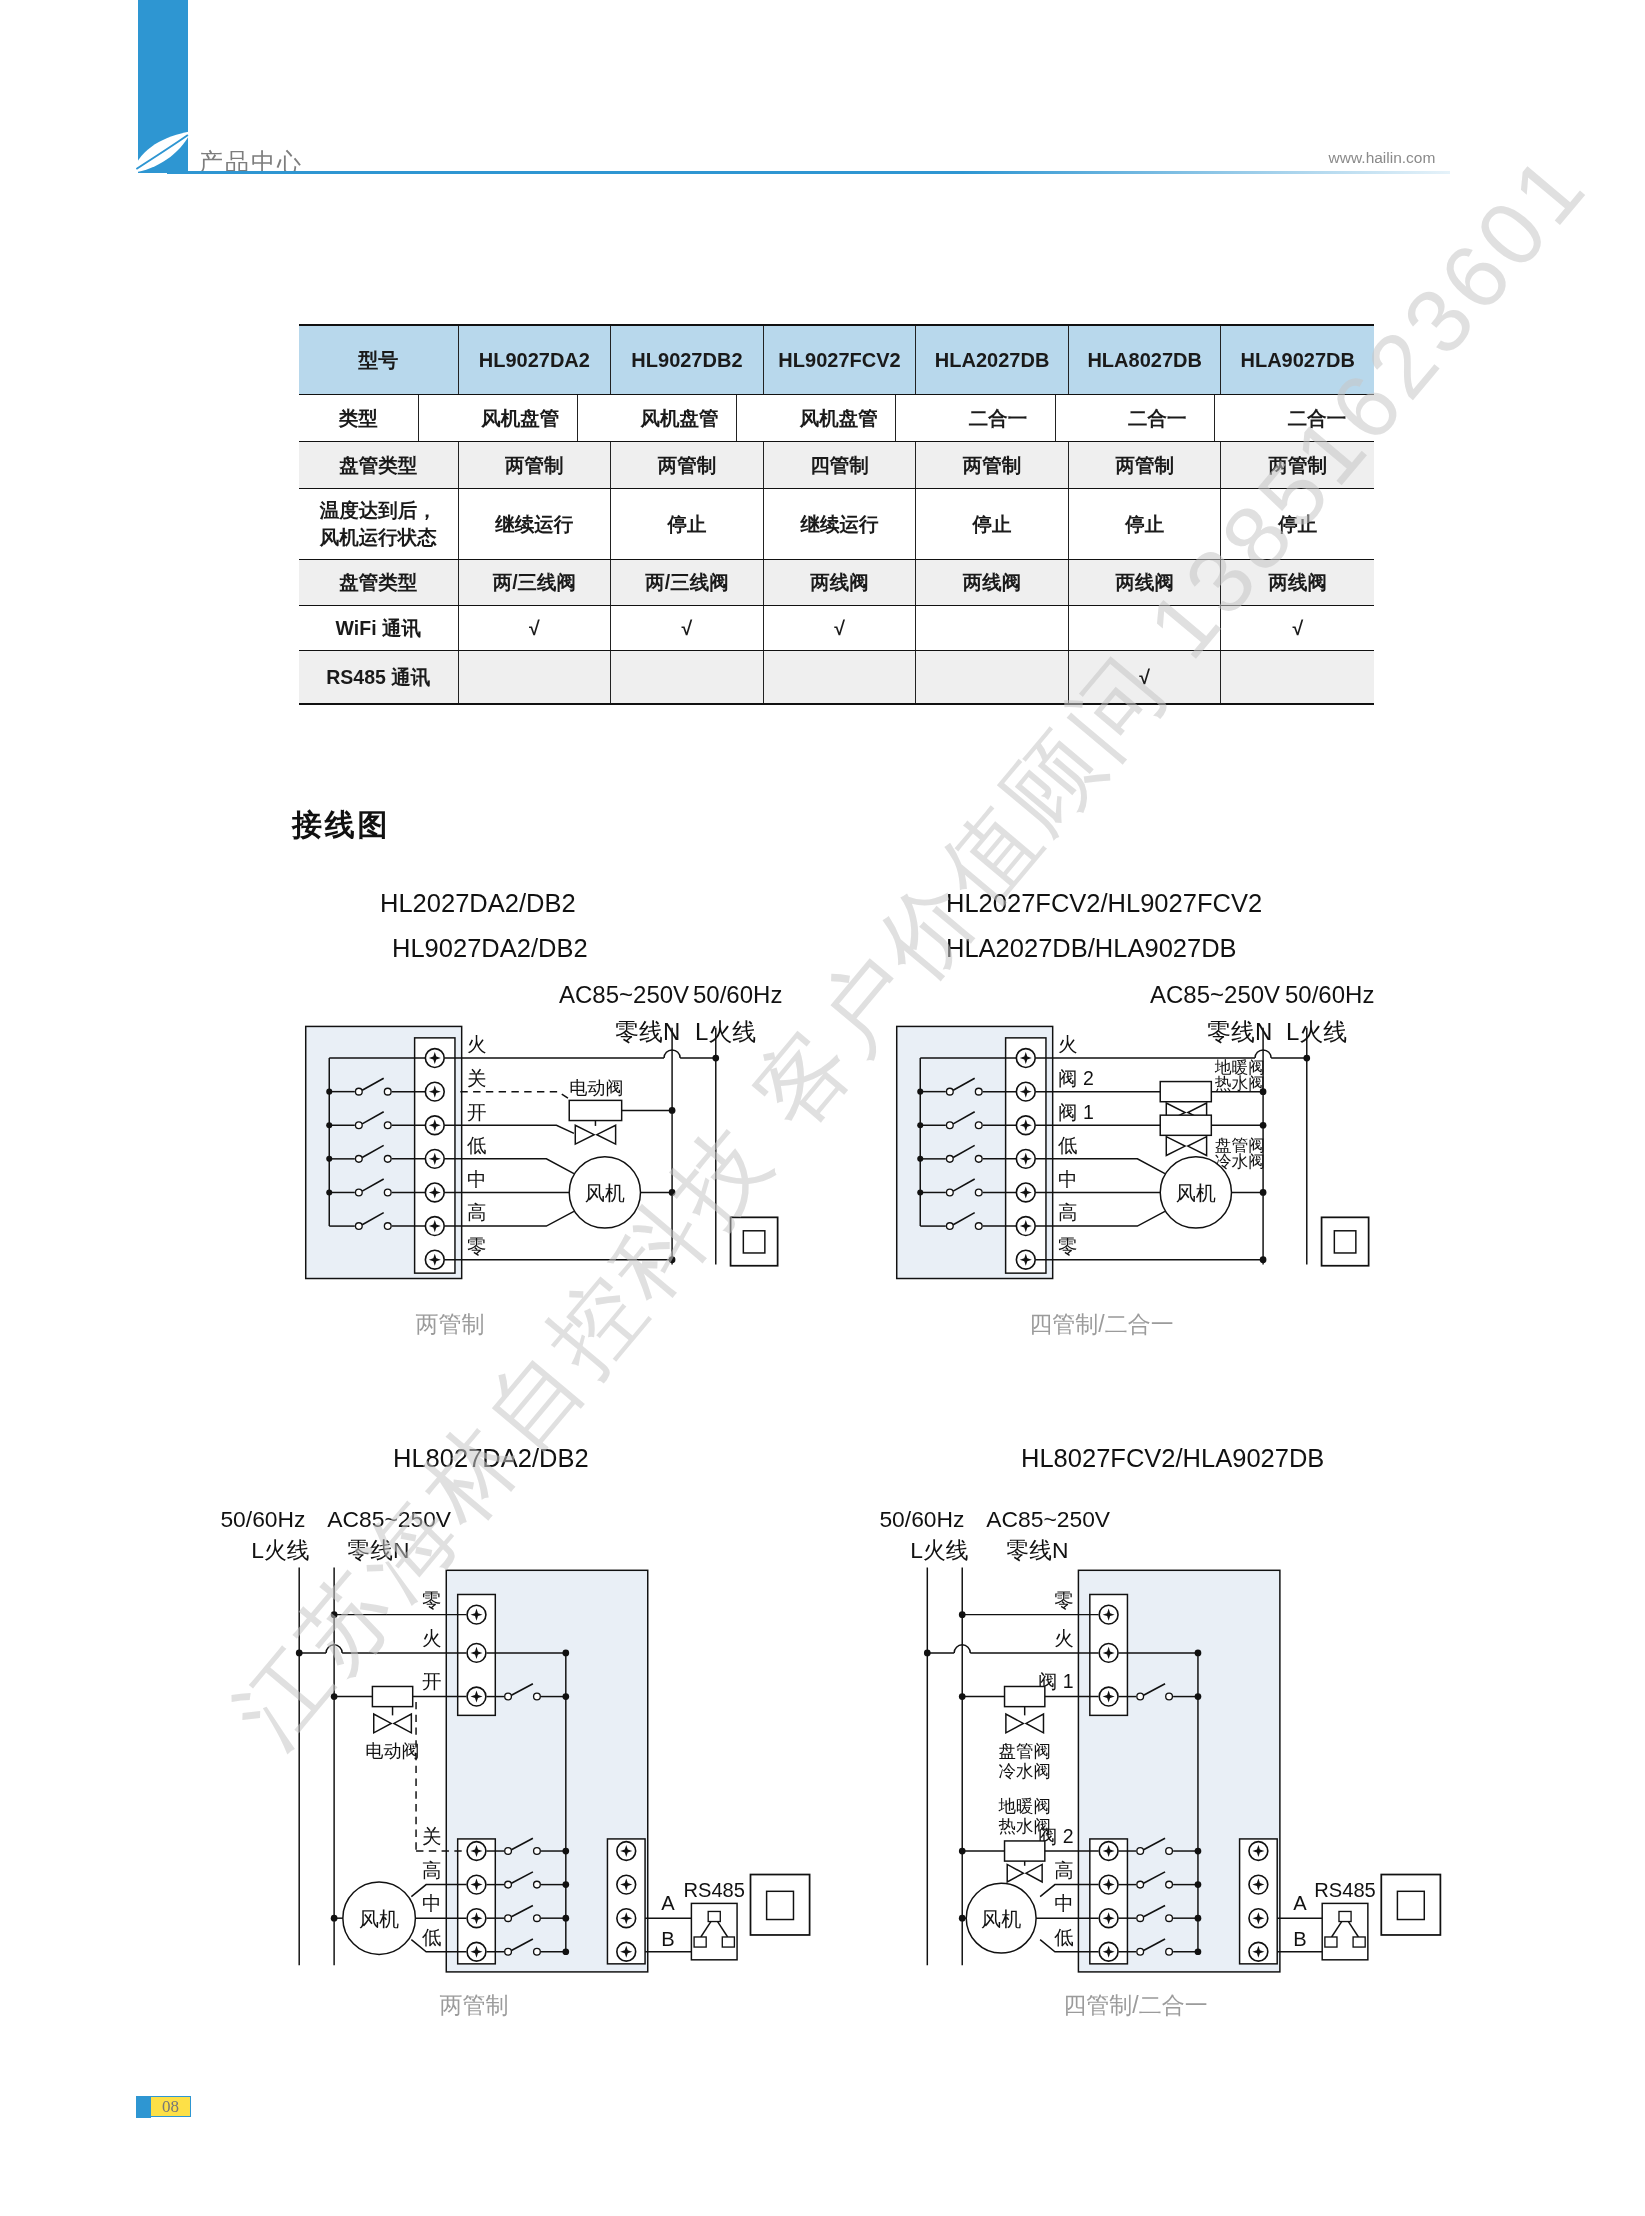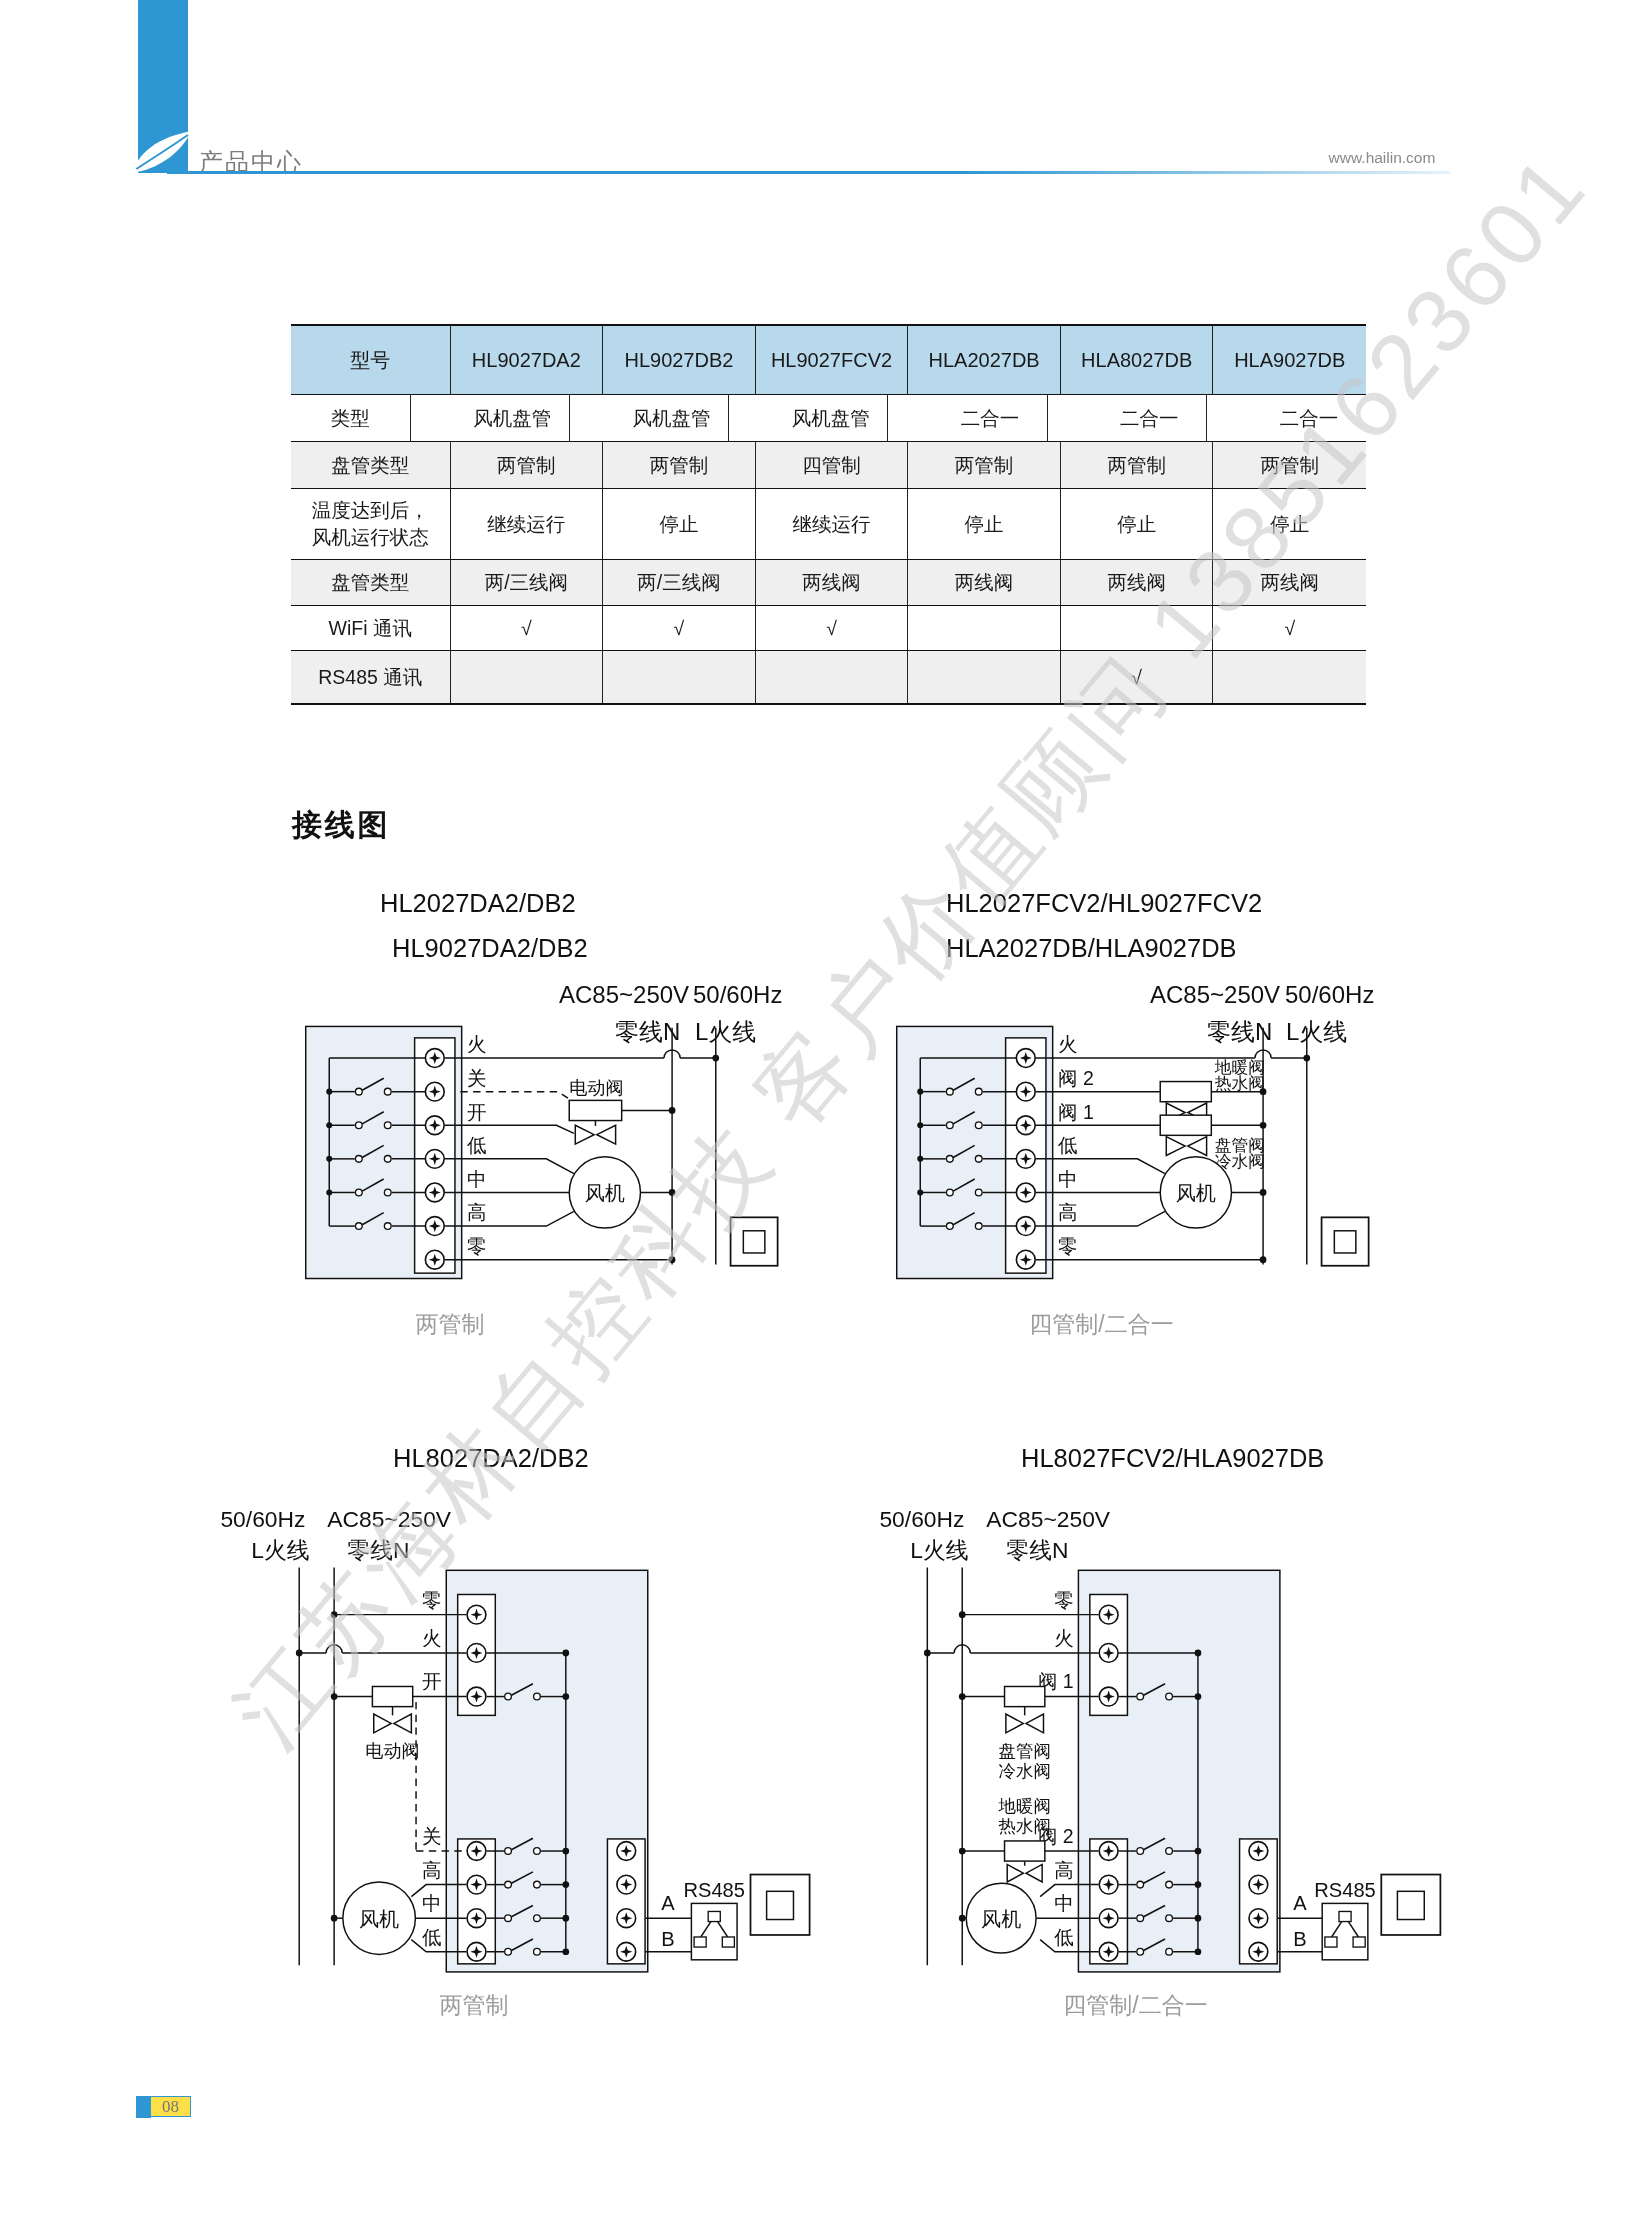--- a/index.html
+++ b/index.html
@@ -13,21 +13,21 @@
   .leaf{left:130px;top:130px;width:63px;height:44px;}
   .page-head-title{left:199px;top:146px;font-size:24px;color:#7d7d7d;letter-spacing:2px;}
   .site-url{left:1313px;top:149px;width:138px;font-size:15.5px;color:#8a8a8a;text-align:center;}
   .head-rule{left:167px;top:171px;width:1283px;height:2.7px;
     background:linear-gradient(to right,#2E96D2 0%,#2E96D2 62%,rgba(46,150,210,0.12) 100%);}
   
   .watermark{left:208px;top:1693px;transform:rotate(-50deg);transform-origin:0 0;
     white-space:nowrap;font-size:91px;letter-spacing:6px;color:#c7c7c7;opacity:0.55;
     pointer-events:none;z-index:50;}
   
-  .spec-table{left:291px;top:324px;width:1075px;border-top:2px solid #111;border-bottom:2px solid #111;}
+  .spec-table{left:299px;top:324px;width:1075px;border-top:2px solid #111;border-bottom:2px solid #111;font-weight:bold;}
   .t-row{display:flex;width:1075px;}
   .t-row + .t-row{border-top:1.3px solid #111;}
   .t-cell{display:flex;align-items:center;justify-content:center;text-align:center;
     font-size:19.5px;box-sizing:border-box;flex-direction:column;}
   .t-cell:not(:last-child){border-right:1.3px solid #222;}
   .t-cell.c0{width:160px;}
   .t-cell.cn{width:153px;}
   .r-head{height:68px;background:#B8D8EC;}
   .r-head .t-cell{font-size:20px;}
   .r-w{background:#ffffff;}

